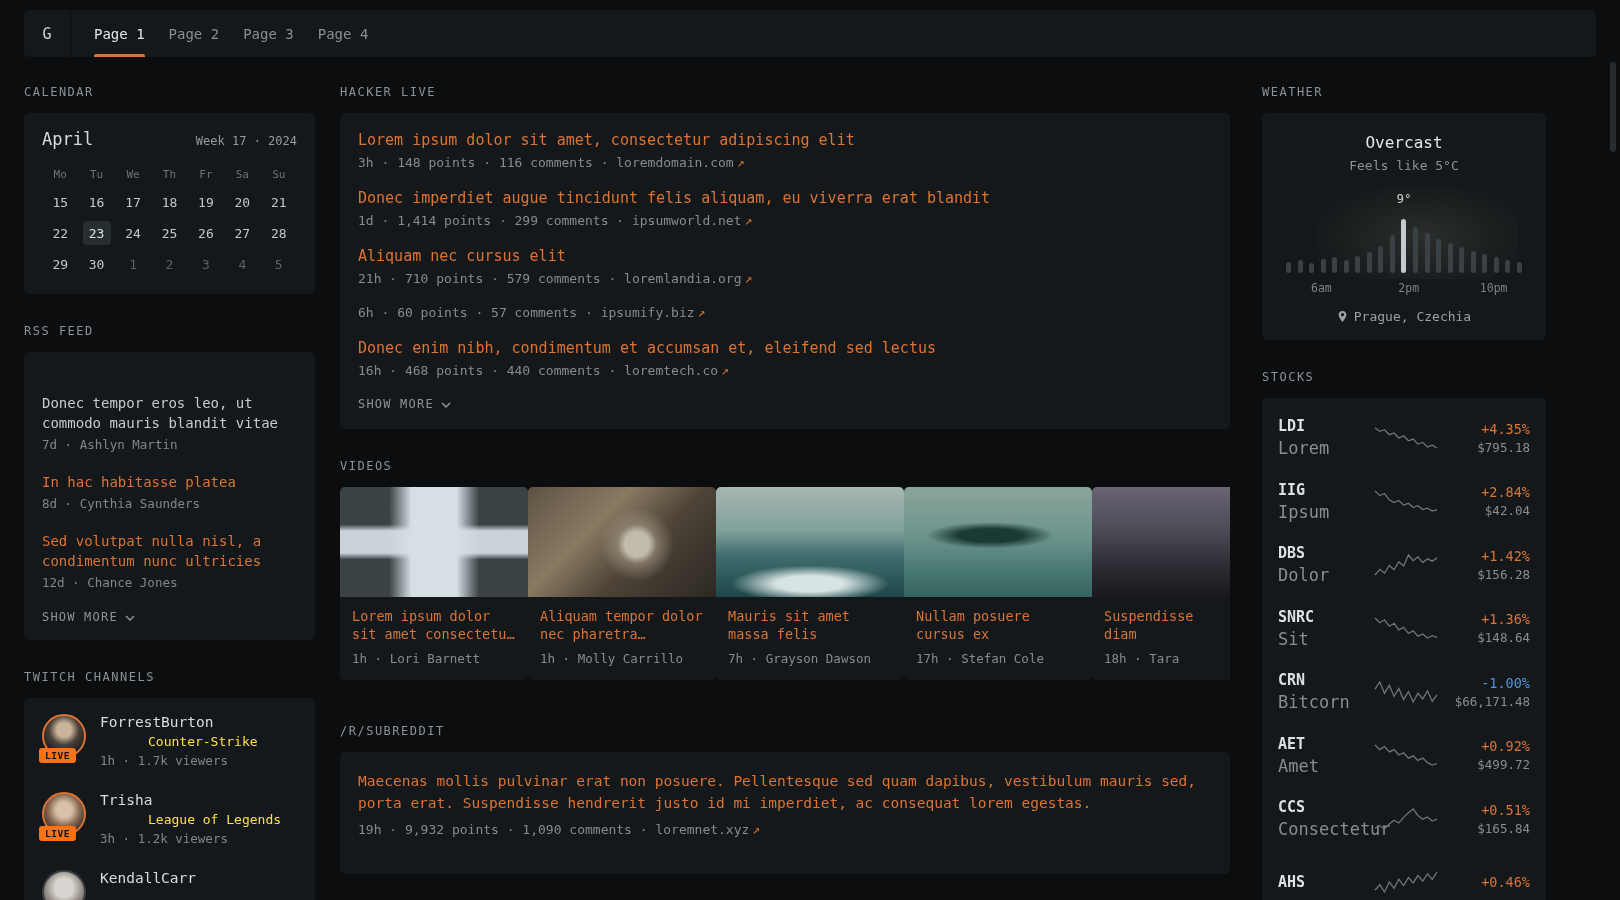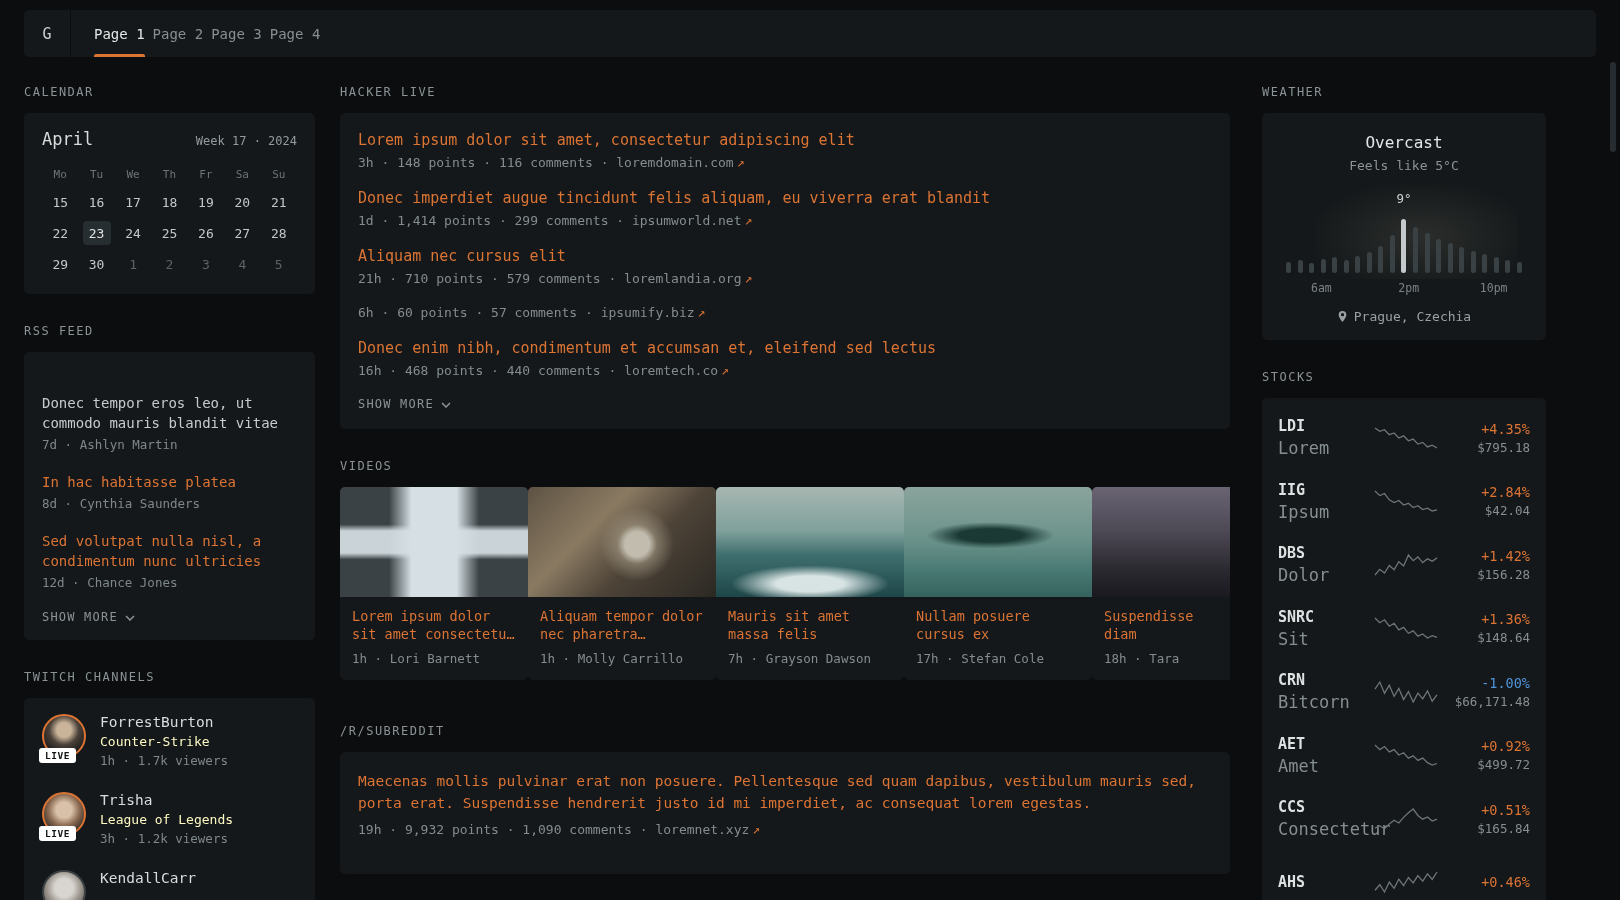--- a/index.html
+++ b/index.html
@@ -3,21 +3,21 @@
 <meta charset="utf-8">
 <style>
   *{margin:0;padding:0;box-sizing:border-box;}
   html,body{width:1620px;height:900px;}
   body{background:#0b0d0e;color:#d2d6d7;font-family:"DejaVu Sans Mono","Liberation Mono",monospace;font-size:14px;overflow:hidden;}
   .app{position:relative;width:1620px;height:900px;overflow:hidden;}
 
   
   .topbar{margin:10px 24px 0;height:47px;background:#14181a;border-radius:5px;display:flex;align-items:stretch;}
   .logo{width:47px;display:flex;align-items:center;justify-content:center;color:#ced3d4;font-size:15px;border-right:1px solid #0b0d0e;cursor:pointer;}
-  .tabs{display:flex;margin-left:23px;gap:8px;}
+  .tabs{display:flex;margin-left:23px;gap:24px;}
   .tab{position:relative;display:flex;align-items:center;font-size:14px;color:#878f92;cursor:pointer;}
   .tab.active{color:#e4e7e7;}
   .tab.active::after{content:"";position:absolute;left:0;right:0;bottom:0;height:3px;background:#dc7434;border-radius:2px 2px 0 0;}
 
   
   .content{display:flex;padding:28px 0 0 24px;}
   .col-left{width:291px;flex:none;margin-right:25px;}
   .col-mid{width:890px;flex:none;margin-right:32px;}
   .col-right{width:284px;flex:none;}
   .section{margin-bottom:30px;}
@@ -47,23 +47,23 @@
 
   
   .twitch-card{padding:16px 18px;}
   .channel{display:flex;gap:14px;margin-bottom:24px;}
   .avatar{position:relative;width:44px;height:44px;flex:none;}
   .avatar-img{width:44px;height:44px;border-radius:50%;border:2px solid #dc7434;}
   .avatar.offline .avatar-img{border-color:#3a4144;}
   .av0 .avatar-img{background:radial-gradient(circle at 50% 35%, #c9b49a 0 22%, #4a4038 45%, #17191a 78%);}
   .av1 .avatar-img{background:radial-gradient(circle at 50% 40%, #d9c0a8 0 25%, #8a6a52 50%, #2a2422 82%);}
   .av2 .avatar-img{background:radial-gradient(circle at 50% 40%, #d8d4cf 0 30%, #9a948c 55%, #55504a 88%);}
-  .live-badge{position:absolute;left:-3px;bottom:-5px;background:#ffffff;color:#101314;font-size:9.5px;font-weight:700;letter-spacing:.5px;padding:2px 6px;border-radius:3px;}
+  .live-badge{position:absolute;left:-3px;bottom:-5px;background:#f97316;color:#101314;font-size:9.5px;font-weight:700;letter-spacing:.5px;padding:2px 6px;border-radius:3px;}
   .channel-name{font-size:14.5px;color:#d8dcdd;cursor:pointer;}
-  .channel-game{margin-top:4px;font-size:13px;color:#fef9c3;}
+  .channel-game{margin-top:4px;font-size:13px;color:#fde047;margin-left:48px;}
   .channel-meta{margin-top:4px;font-size:12.5px;color:#7f8789;}
 
   
   .hn-card{padding:18px;}
   .feed-item{margin-bottom:18px;}
   .feed-title{display:block;font-size:15px;line-height:19px;color:#dc7434;cursor:pointer;}
   .feed-meta{margin-top:5px;font-size:13px;line-height:16px;color:#848c8f;}
   .feed-source{color:#848c8f;cursor:pointer;}
   .ext-arrow{color:#dc7434;margin-left:3px;}
   .sub-card{padding:18px;}

